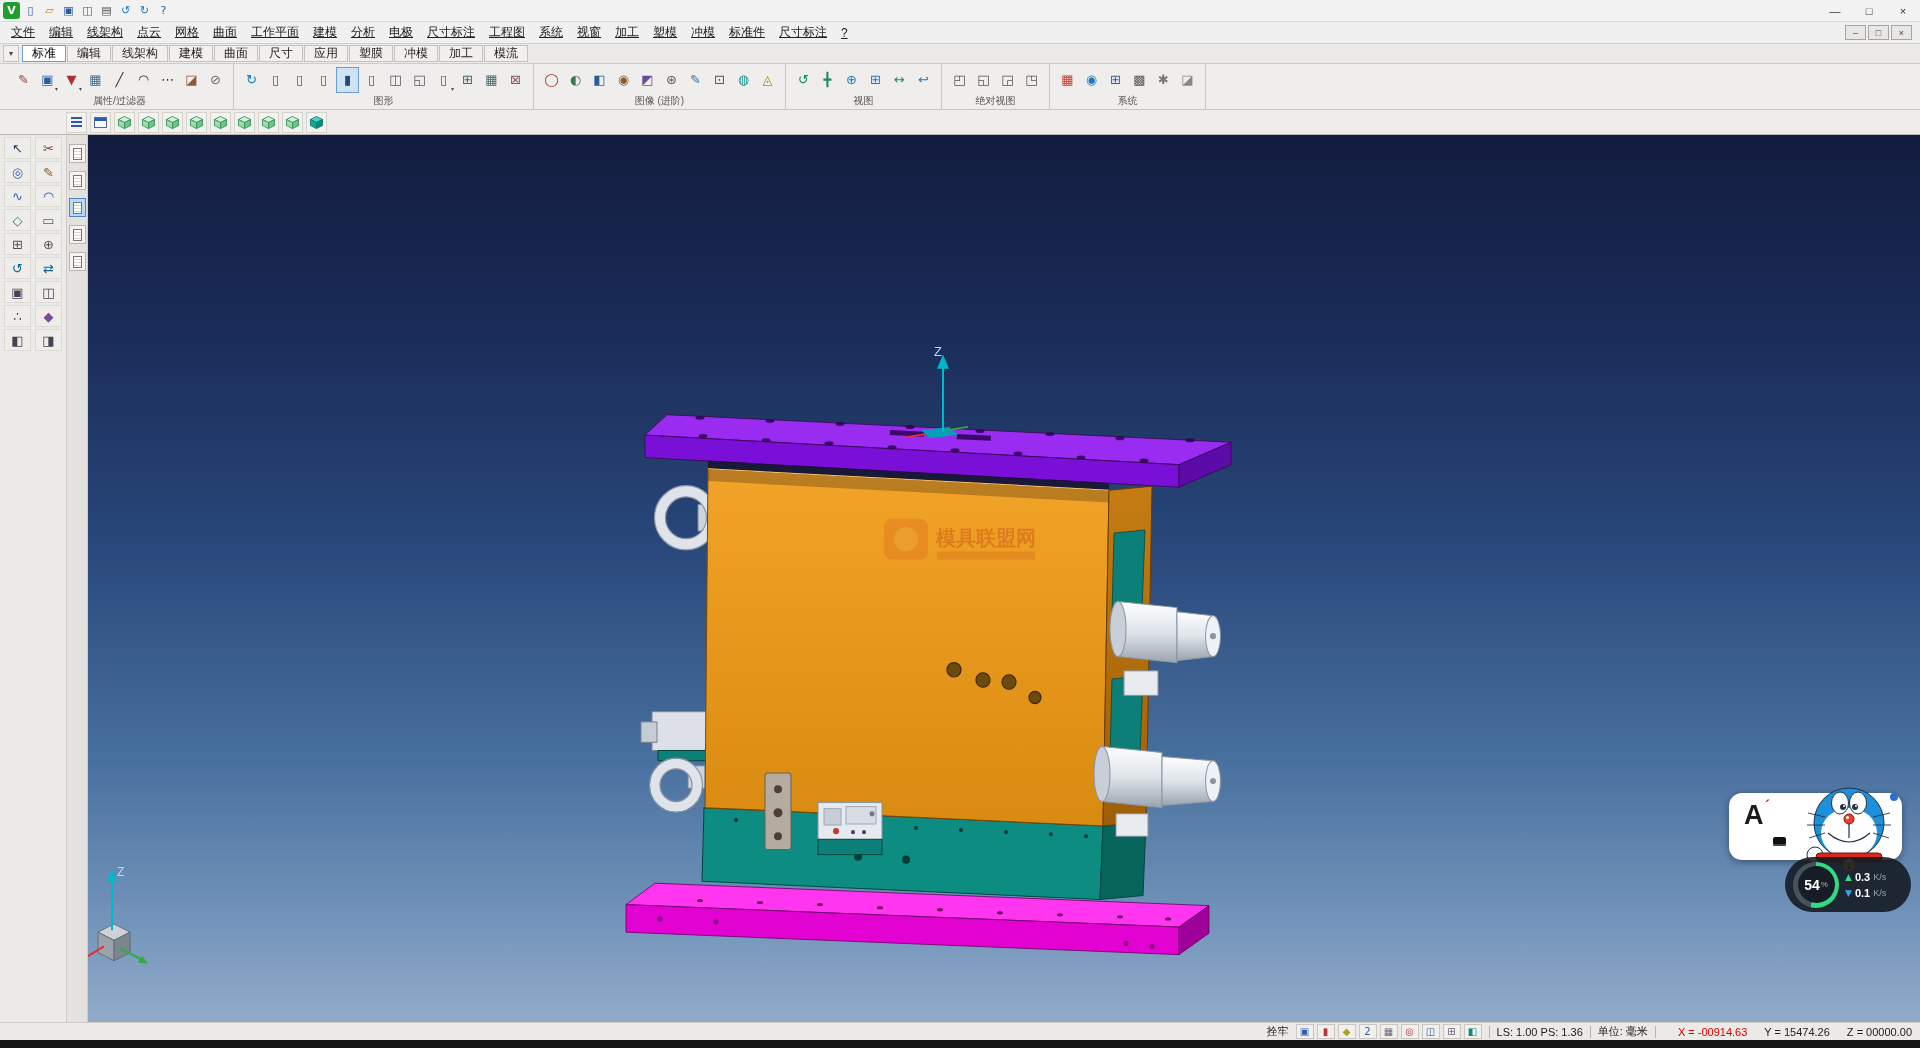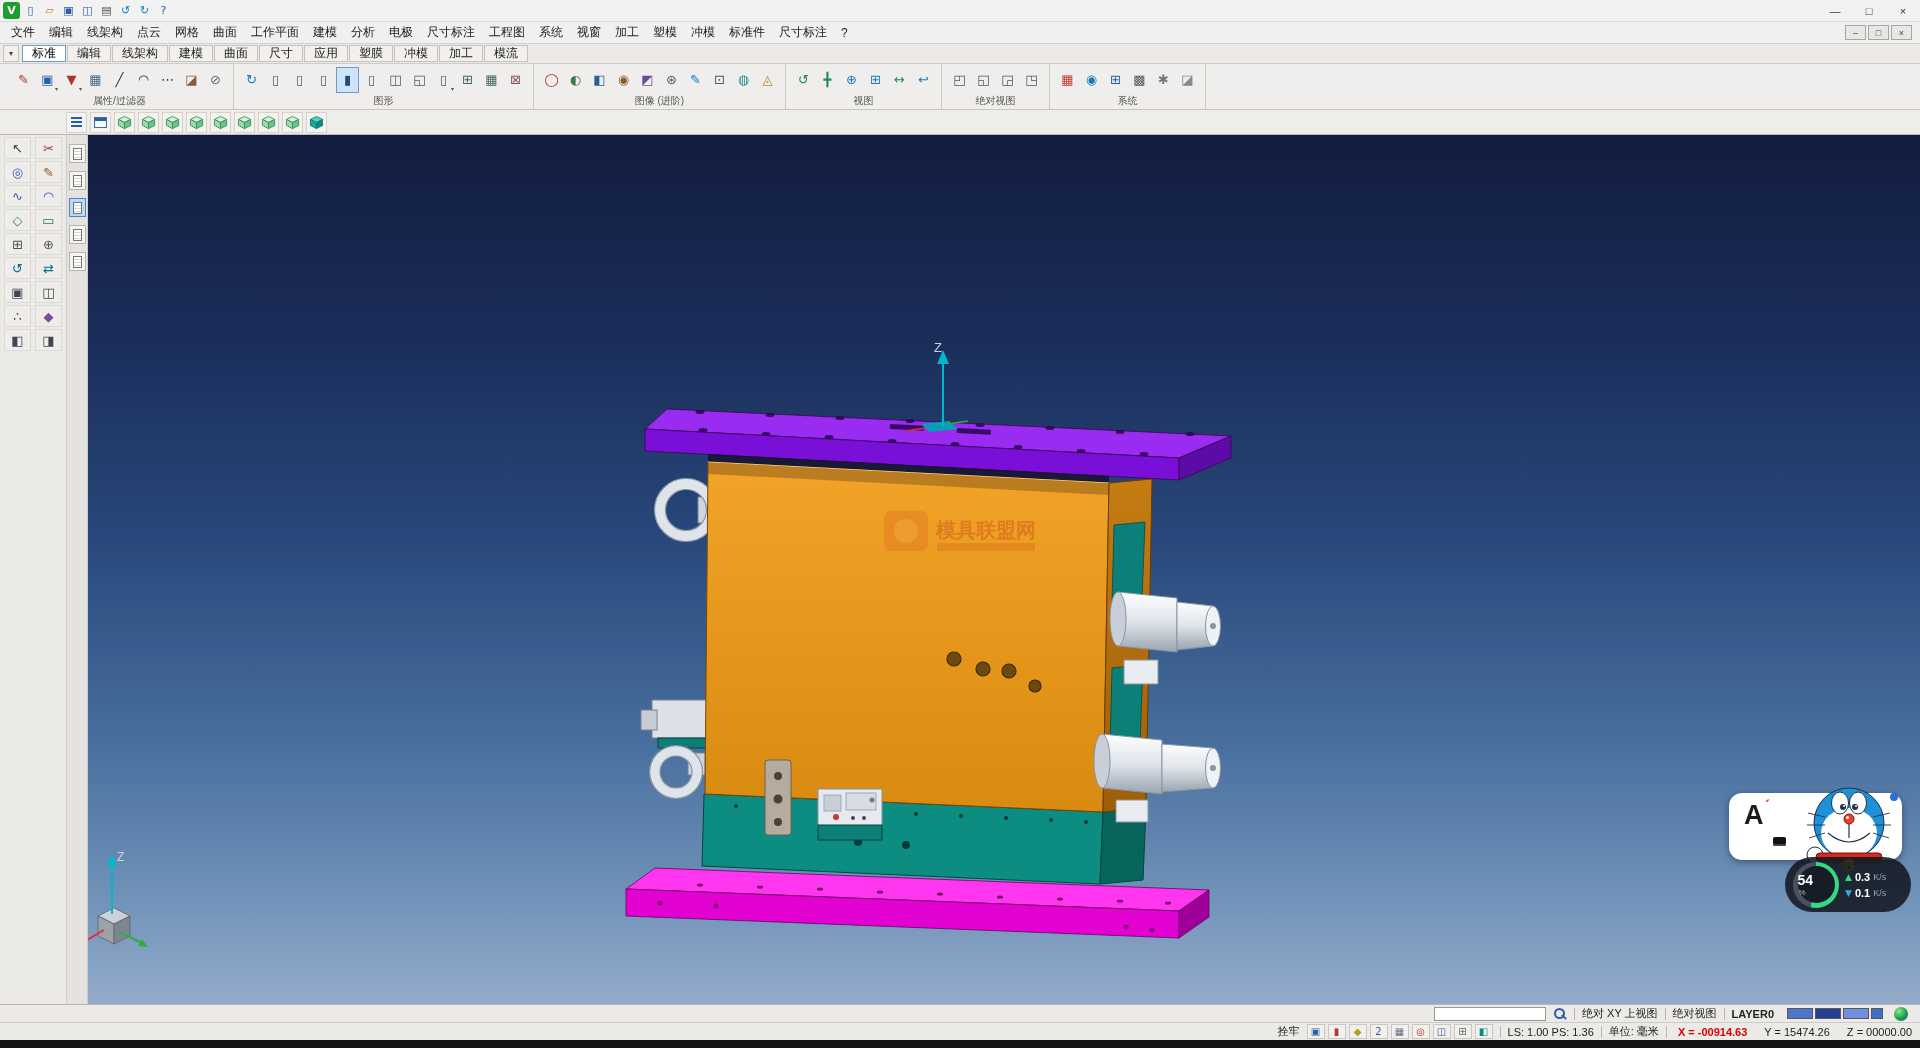--- a/index.html
+++ b/index.html
@@ -15,21 +15,21 @@
     font-size:11px; font-family:"DejaVu Sans",sans-serif; }
   .qa-btn.logo { border-radius:3px; font-weight:bold; font-size:11px; }
   .title { position:absolute; left:0; right:0; text-align:center; font-size:12px; color:#1a1a1a; pointer-events:none; }
   .win-controls { margin-left:auto; display:flex; height:22px; }
   .win-btn { width:34px; height:22px; display:flex; align-items:center; justify-content:center;
     font-size:11px; color:#333; }
 
   
   .menubar { height:22px; background:#f0f0f0; border-bottom:1px solid #d4d1cc;
     display:flex; align-items:center; flex:none; padding:0 4px; }
-  .menu-items { display:flex; height:100%; }
+  .menu-items { display:flex; height:100%;text-decoration:underline; }
   .menu-item { padding:0 7px; display:flex; align-items:center; font-size:12px; color:#222; }
   .mdi-controls { margin-left:auto; display:flex; gap:2px; padding-right:4px; }
   .mdi-btn { width:21px; height:15px; border:1px solid #a8a5a0; background:#e9e7e4;
     display:flex; align-items:center; justify-content:center; font-size:9px; color:#444; }
 
   
   .tabrow { height:20px; background:#eceae7; border-bottom:1px solid #cfccc7;
     display:flex; align-items:center; padding-left:3px; flex:none; }
   .tab-drop { width:16px; height:17px; border:1px solid #c6c3be; background:#f2f0ed;
     display:flex; align-items:center; justify-content:center; font-size:8px; color:#444; margin-right:3px; }
@@ -85,21 +85,21 @@
   .a-accent { position:absolute; left:36px; top:4px; font-size:15px; font-weight:bold; color:#d42b1e; }
   .tool-mark { position:absolute; left:44px; top:44px; width:13px; height:9px; background:#111;
     border-radius:2px; box-shadow:inset 0 -2px 0 #444; }
   .dora { position:absolute; left:80px; top:3px; }
   .dark-pill { position:absolute; left:67px; top:77px; width:126px; height:55px;
     background:rgba(18,24,32,.88); border-radius:28px; display:flex; align-items:center; gap:6px; padding:4px 8px; }
   .pct { width:46px; height:46px; border-radius:50%; flex:none;
     background:conic-gradient(#35d984 0deg 194deg,#47525e 194deg 360deg);
     display:flex; align-items:center; justify-content:center; }
   .pct-in { width:37px; height:37px; border-radius:50%; background:#161d26; color:#fff;
-    display:flex; align-items:flex-start; justify-content:center;flex-direction:column; }
+    display:flex; align-items:center; justify-content:center; }
   .pct-num { font-size:14px; font-weight:bold; }
   .pct-unit { font-size:8px; color:#aab6c2; margin-left:1px; }
   .spd-col { display:flex; flex-direction:column; gap:4px; }
   .spd-row { display:flex; align-items:center; gap:3px; }
   .arr { font-size:9px; font-family:"DejaVu Sans",sans-serif; }
   .arr.up { color:#35d984; } .arr.dn { color:#38a6e8; }
   .spd-val { font-size:11px; font-weight:bold; color:#fff; }
   .spd-unit { font-size:9px; color:#97a3b0; }
 
   
@@ -115,21 +115,21 @@
   .mag::after { content:""; position:absolute; width:6px; height:2px; background:#2a5caa;
     transform:rotate(45deg); right:0px; bottom:3px; }
   .layer { font-weight:bold; }
   .swatches { display:flex; gap:2px; align-items:center; margin-left:6px; }
   .sw { height:11px; border:1px solid #55566a; }
   .sphere { width:14px; height:14px; border-radius:50%; margin:0 4px;
     background:radial-gradient(circle at 35% 30%, #8fe88f, #1f9d4f 55%, #0b5fae); }
   .st2-icons { display:flex; gap:3px; }
   .st-icon { width:18px; height:15px; display:flex; align-items:center; justify-content:center;
     font-size:10px; border:1px solid #cac7c2; background:#f2f0ed; font-family:"DejaVu Sans",sans-serif; }
-  .coord-x { color:#d40000; font-weight:bold; margin-left:4px; }
+  .coord-x { color:#d40000; font-weight:normal; margin-left:15px; }
   .coord { margin-left:10px; }
   .bottomstrip { height:8px; background:#141414; flex:none; }
 </style>
 </head>
 <body>
 
 <div class="app">
 
   <div class="titlebar">
     <div class="qa" id="quick-access">
@@ -771,38 +771,20 @@
               <span class="arr dn">▼</span>
               <span class="spd-val">0.1</span>
               <span class="spd-unit">K/s</span>
             </div>
           </div>
         </div>
       </div>
     </div>
   </div>
 
-  <div class="status1">
-    <div class="spacer"></div>
-    <input class="search-input" value="" style="">
-    <div class="mag"></div>
-    <div class="sep"></div>
-    <span>绝对 XY 上视图</span>
-    <div class="sep"></div>
-    <span>绝对视图</span>
-    <div class="sep"></div>
-    <span class="layer">LAYER0</span>
-    <div class="swatches" id="swatches">
-        <div class="sw" style="width: 26px; background: rgb(79, 116, 201);"></div>
-        <div class="sw" style="width: 26px; background: rgb(36, 64, 143);"></div>
-        <div class="sw" style="width: 26px; background: rgb(111, 143, 217);"></div>
-        <div class="sw" style="width: 12px; background: rgb(63, 111, 191);"></div>
-      </div>
-    <div class="sphere"></div>
-  </div>
 
   <div class="status2">
     <div class="spacer"></div>
     <span>拴牢</span>
     <div class="st2-icons" id="st2-icons">
         <div class="st-icon">
           <span style="color: rgb(42, 92, 170);">▣</span>
         </div>
         <div class="st-icon">
           <span style="color: rgb(192, 48, 48);">▮</span>

